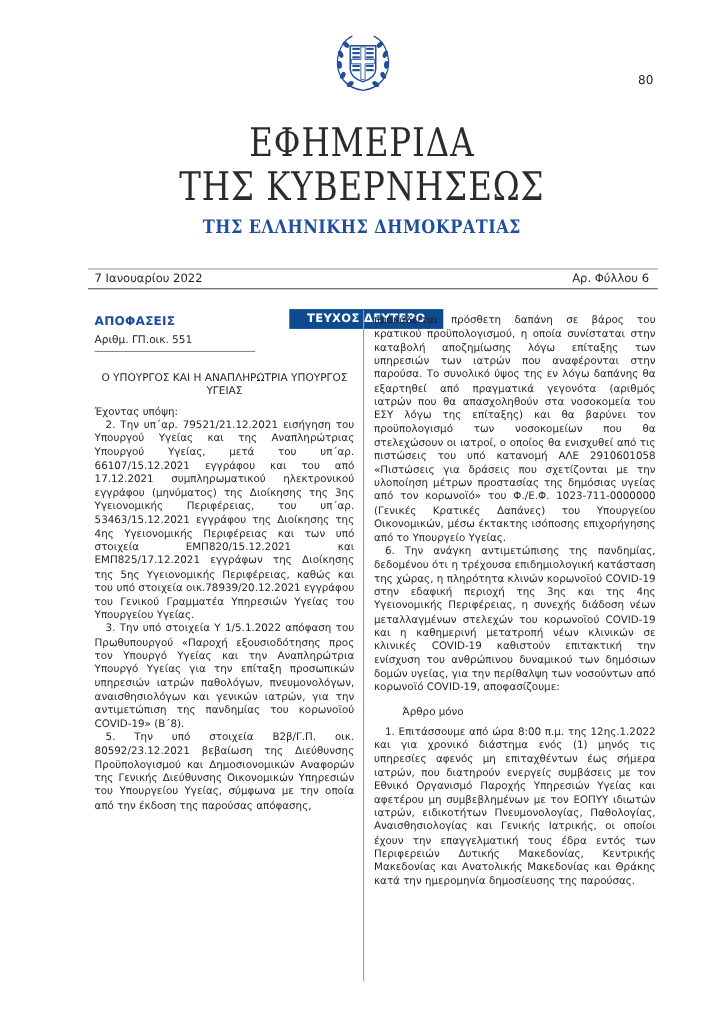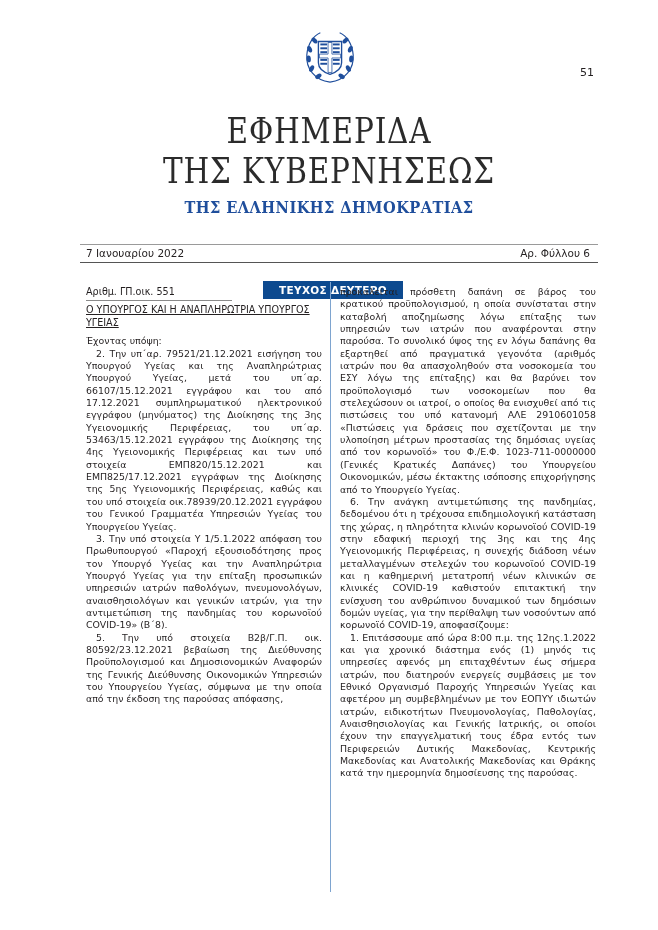--- a/index.html
+++ b/index.html
@@ -36,31 +36,31 @@
       font-size: 10.5px; font-weight: bold; line-height: 18px; letter-spacing: 0.3px; margin-top: 37px;
     }
     .issue-sheet { position: absolute; right: 8px; top: 3px; font-size: 10.5px; }
 
     .col { position: absolute; top: 286px; font-size: 9.4px; line-height: 12.35px; text-align: justify; }
     .col-left { left: 86px; width: 236px; }
     .col-right { left: 340px; width: 256px; }
     .col-divider { position: absolute; left: 330px; top: 282px; width: 1px; height: 610px; background: #7ea4cf; }
 
     .section-heading { color: #1f4e9c; font-weight: bold; font-size: 11px; margin: 0 0 6px 0; letter-spacing: 0.2px; }
-    .decision-number { font-size: 9.6px; padding-bottom: 2px; border-bottom: 1px solid #8a8a8a; width: 146px; margin-bottom: 3px; }
+    .decision-number { font-size: 9.6px; padding-bottom: 2px; border-bottom: 1px solid #8a8a8a; width: 146px; margin-bottom: 18px; }
     .decision-title { font-weight: bold; font-size: 9.4px; margin: 0 0 6px 0; }
-    .authority { font-size: 9.6px; margin: 0 0 6px 0; line-height: 12.5px; text-align: left; text-decoration: underline; }
+    .authority { font-size: 9.6px; margin: 0 0 6px 0; line-height: 12.5px; text-align: center; }
     p { margin: 0; }
     .indent { text-indent: 10px; }
     .article-heading { text-align: left; padding-left: 26px; margin: 10px 0 6px 0; }
   </style>
 </head>
 <body>
 
-<div class="page-number">51</div>
+<div class="page-number">80</div>
 
 <svg class="emblem" viewBox="0 0 60 60">
   <g fill="none" stroke="#1f4e9c" stroke-width="1.2">
     <path d="M30 56 C14 54 5 42 6 28 C7 16 13 8 20 5"></path>
     <path d="M30 56 C46 54 55 42 54 28 C53 16 47 8 40 5"></path>
   </g>
   <g fill="#1f4e9c">
     <ellipse cx="9" cy="22" rx="2.2" ry="3.6" transform="rotate(-25 9 22)"></ellipse>
     <ellipse cx="8" cy="32" rx="2.2" ry="3.6" transform="rotate(-5 8 32)"></ellipse>
     <ellipse cx="11" cy="42" rx="2.2" ry="3.6" transform="rotate(30 11 42)"></ellipse>
@@ -96,25 +96,27 @@
   <div class="rule-top"></div>
   <div class="rule-bottom"></div>
   <span class="issue-date">7 Ιανουαρίου 2022</span>
   <span class="issue-series">ΤΕΥΧΟΣ  ΔΕΥΤΕΡΟ</span>
   <span class="issue-sheet">Αρ. Φύλλου 6</span>
 </div>
 
 <div class="col-divider"></div>
 
 <div class="col col-left">
+  <div class="section-heading">ΑΠΟΦΑΣΕΙΣ</div>
   <div class="decision-number">Αριθμ. ΓΠ.οικ. 551</div>
   <div class="authority">Ο ΥΠΟΥΡΓΟΣ ΚΑΙ Η ΑΝΑΠΛΗΡΩΤΡΙΑ ΥΠΟΥΡΓΟΣ ΥΓΕΙΑΣ</div>
   <p>Έχοντας υπόψη:</p>
   <p class="indent">2. Την υπ΄αρ. 79521/21.12.2021 εισήγηση του Υπουργού Υγείας και της Αναπληρώτριας Υπουργού Υγείας, μετά του υπ΄αρ. 66107/15.12.2021 εγγράφου και του από 17.12.2021 συμπληρωματικού ηλεκτρονικού εγγράφου (μηνύματος) της Διοίκησης της 3ης Υγειονομικής Περιφέρειας, του υπ΄αρ. 53463/15.12.2021 εγγράφου της Διοίκησης της 4ης Υγειονομικής Περιφέρειας και των υπό στοιχεία ΕΜΠ820/15.12.2021 και ΕΜΠ825/17.12.2021 εγγράφων της Διοίκησης της 5ης Υγειονομικής Περιφέρειας, καθώς και του υπό στοιχεία οικ.78939/20.12.2021 εγγράφου του Γενικού Γραμματέα Υπηρεσιών Υγείας του Υπουργείου Υγείας.</p>
   <p class="indent">3. Την υπό στοιχεία Υ 1/5.1.2022 απόφαση του Πρωθυπουργού «Παροχή εξουσιοδότησης προς τον Υπουργό Υγείας και την Αναπληρώτρια Υπουργό Υγείας για την επίταξη προσωπικών υπηρεσιών ιατρών παθολόγων, πνευμονολόγων, αναισθησιολόγων και γενικών ιατρών, για την αντιμετώπιση της πανδημίας του κορωνοϊού COVID-19» (Β΄8).</p>
   <p class="indent">5. Την υπό στοιχεία Β2β/Γ.Π. οικ. 80592/23.12.2021 βεβαίωση της Διεύθυνσης Προϋπολογισμού και Δημοσιονομικών Αναφορών της Γενικής Διεύθυνσης Οικονομικών Υπηρεσιών του Υπουργείου Υγείας, σύμφωνα με την οποία από την έκδοση της παρούσας απόφασης,</p>
 </div>
 
 <div class="col col-right">
   <p>προκαλείται πρόσθετη δαπάνη σε βάρος του κρατικού προϋπολογισμού, η οποία συνίσταται στην καταβολή αποζημίωσης λόγω επίταξης των υπηρεσιών των ιατρών που αναφέρονται στην παρούσα. Το συνολικό ύψος της εν λόγω δαπάνης θα εξαρτηθεί από πραγματικά γεγονότα (αριθμός ιατρών που θα απασχοληθούν στα νοσοκομεία του ΕΣΥ λόγω της επίταξης) και θα βαρύνει τον προϋπολογισμό των νοσοκομείων που θα στελεχώσουν οι ιατροί, ο οποίος θα ενισχυθεί από τις πιστώσεις του υπό κατανομή ΑΛΕ 2910601058 «Πιστώσεις για δράσεις που σχετίζονται με την υλοποίηση μέτρων προστασίας της δημόσιας υγείας από τον κορωνοϊό» του Φ./Ε.Φ. 1023-711-0000000 (Γενικές Κρατικές Δαπάνες) του Υπουργείου Οικονομικών, μέσω έκτακτης ισόποσης επιχορήγησης από το Υπουργείο Υγείας.</p>
   <p class="indent">6. Την ανάγκη αντιμετώπισης της πανδημίας, δεδομένου ότι η τρέχουσα επιδημιολογική κατάσταση της χώρας, η πληρότητα κλινών κορωνοϊού COVID-19 στην εδαφική περιοχή της 3ης και της 4ης Υγειονομικής Περιφέρειας, η συνεχής διάδοση νέων μεταλλαγμένων στελεχών του κορωνοϊού COVID-19 και η καθημερινή μετατροπή νέων κλινικών σε κλινικές COVID-19 καθιστούν επιτακτική την ενίσχυση του ανθρώπινου δυναμικού των δημόσιων δομών υγείας, για την περίθαλψη των νοσούντων από κορωνοϊό COVID-19, αποφασίζουμε:</p>
+  <div class="article-heading">Άρθρο μόνο</div>
   <p class="indent">1. Επιτάσσουμε από ώρα 8:00 π.μ. της 12ης.1.2022 και για χρονικό διάστημα ενός (1) μηνός τις υπηρεσίες αφενός μη επιταχθέντων έως σήμερα ιατρών, που διατηρούν ενεργείς συμβάσεις με τον Εθνικό Οργανισμό Παροχής Υπηρεσιών Υγείας και αφετέρου μη συμβεβλημένων με τον ΕΟΠΥΥ ιδιωτών ιατρών, ειδικοτήτων Πνευμονολογίας, Παθολογίας, Αναισθησιολογίας και Γενικής Ιατρικής, οι οποίοι έχουν την επαγγελματική τους έδρα εντός των Περιφερειών Δυτικής Μακεδονίας, Κεντρικής Μακεδονίας και Ανατολικής Μακεδονίας και Θράκης κατά την ημερομηνία δημοσίευσης της παρούσας.</p>
 </div>
 
 </body></html>

